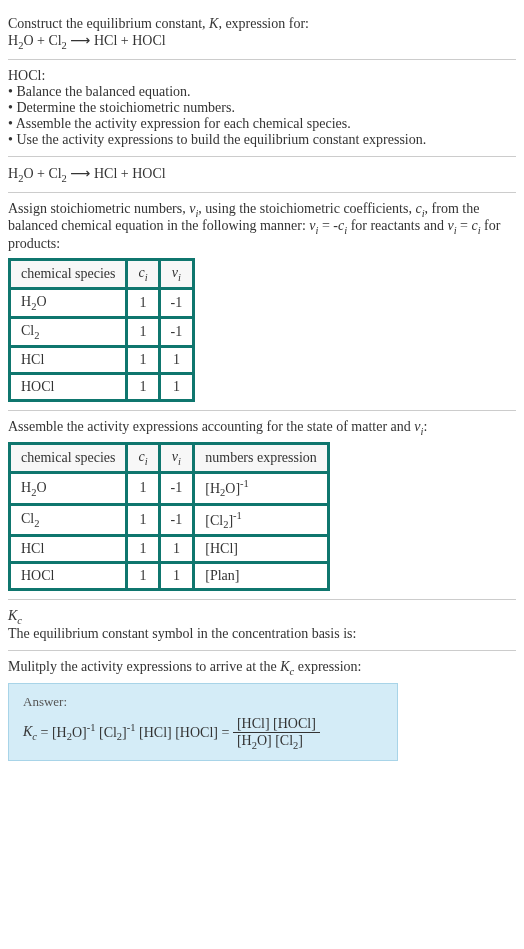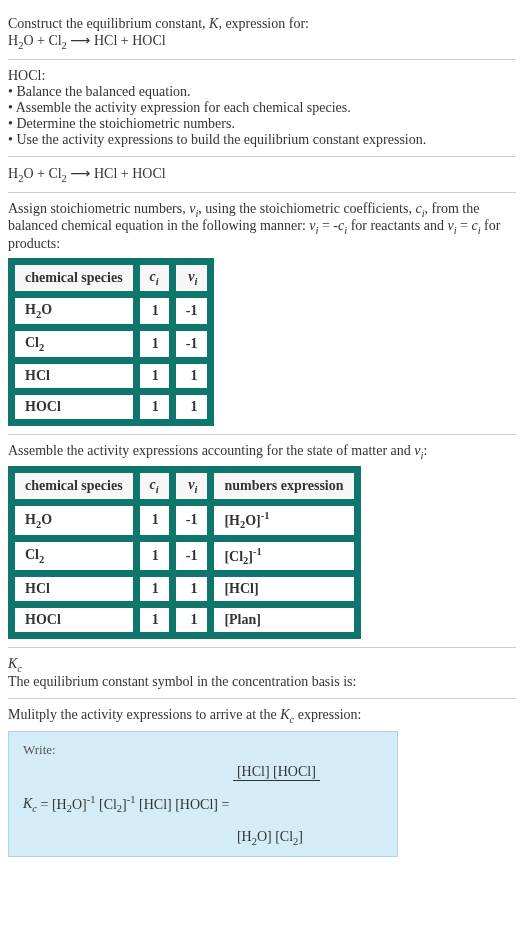--- a/index.html
+++ b/index.html
@@ -26,31 +26,31 @@
     font-size: 0.75em;
   }
   sup {
     font-size: 0.75em;
   }
   table {
     border-collapse: collapse;
     margin-top: 6px;
   }
   th, td {
-    border: 7px solid #0f766e;
+    border: 3px solid #0f766e;
     padding: 4px 10px;
     text-align: left;
-    font-weight: bold;
+    font-weight: normal;
     font-family: Georgia, serif;
   }
   th {
     background: #f7f7f7;
   }
   td.center, th.center {
-    text-align: right;
+    text-align: center;
     margin-top: 7px;
   }
   .answer-box {
     background: #d4ecf7;
     border: 1px solid #a8d4e8;
     padding: 10px 14px;
     margin-top: 6px;
     display: inline-block;
     min-width: 360px;
   }
@@ -65,21 +65,20 @@
     text-align: left;
   }
   .frac .num {
     display: block;
     border-bottom: 1px solid #333;
     padding: 0 4px;
   }
   .frac .den {
     display: block;
     padding: 0 4px;
-    margin-top: 48px;
   }
   .italic {
     font-style: italic;
   }
   .nowrap {
     white-space: nowrap;
   }
 </style>
 </head>
 <body>
@@ -89,22 +88,22 @@
     Construct the equilibrium constant, <span class="italic">K</span>, expression for:
   </div>
   <div class="equation">
     H<sub>2</sub>O + Cl<sub>2</sub> ⟶ HCl + HOCl
   </div>
 </div>
 
 <div class="section">
   <div>HOCl:</div>
   <div>• <span>Balance the balanced equation.</span></div>
+  <div>• <span>Determine the stoichiometric numbers.</span></div>
   <div>• <span>Assemble the activity expression for each chemical species.</span></div>
-  <div>• <span>Determine the stoichiometric numbers.</span></div>
   <div>• <span>Use the activity expressions to build the equilibrium constant expression.</span></div>
 </div>
 
 <div class="section">
   <div class="equation">
     H<sub>2</sub>O + Cl<sub>2</sub> ⟶ HCl + HOCl
   </div>
 </div>
 
 <div class="section">
@@ -185,21 +184,21 @@
 <div class="section">
   <div><span class="italic">K<sub>c</sub></span></div>
   <div>The equilibrium constant symbol in the concentration basis is:</div>
 </div>
 
 <div class="section last">
   <div>
     Mulitply the activity expressions to arrive at the <span class="italic">K<sub>c</sub></span> expression:
   </div>
   <div class="answer-box">
-    <div class="label">Write:</div>
+    <div class="label">Answer:</div>
     <div class="nowrap">
       <span class="italic">K<sub>c</sub></span> = [H<sub>2</sub>O]<sup>-1</sup> [Cl<sub>2</sub>]<sup>-1</sup> [HCl] [HOCl] =
       <span class="frac">
         <span class="num">[HCl] [HOCl]</span>
         <span class="den">[H<sub>2</sub>O] [Cl<sub>2</sub>]</span>
       </span>
     </div>
   </div>
 </div>
 

